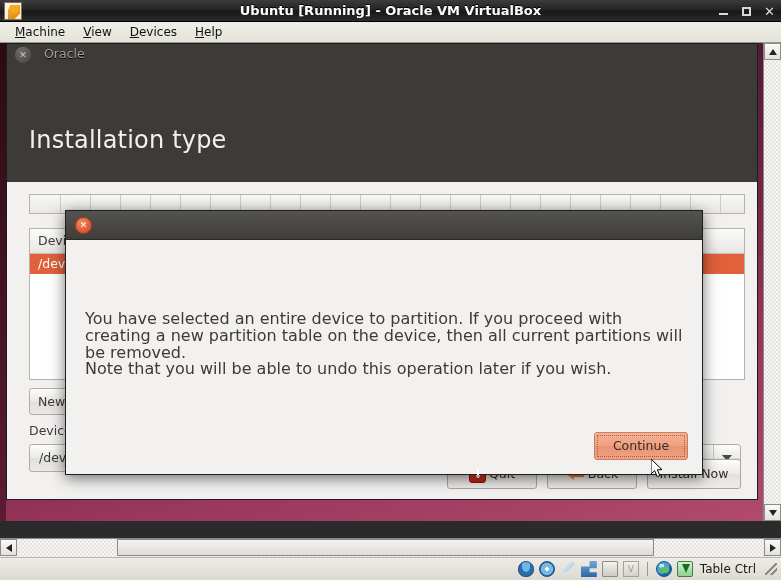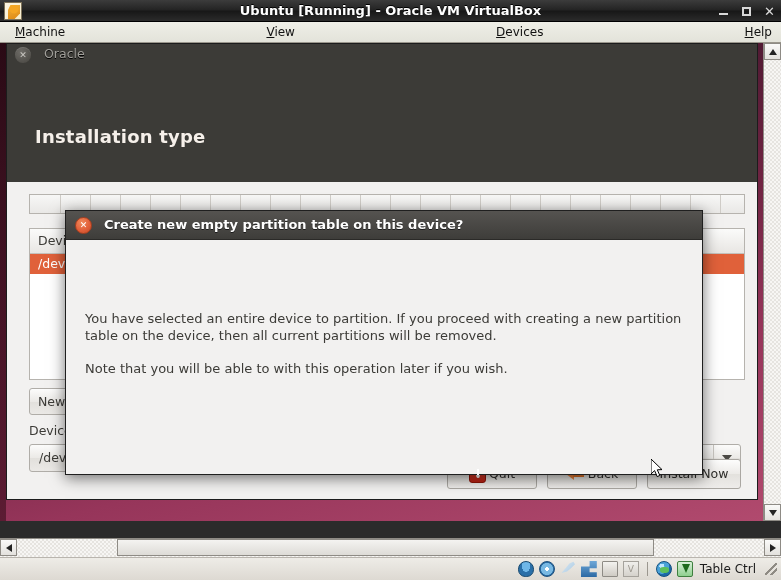--- a/index.html
+++ b/index.html
@@ -50,21 +50,21 @@
   .wbtn { width:11px; height:11px; position:relative; color:#dcdcdc; }
   .wbtn.min::after{content:"";position:absolute;left:1px;bottom:2px;width:9px;height:2px;background:#d8d8d8;}
   .wbtn.max::after{content:"";position:absolute;left:1px;top:1px;width:9px;height:9px;border:2px solid #d8d8d8;box-sizing:border-box;}
   .wbtn.close{font-size:13px;line-height:11px;font-weight:bold;text-align:center;}
 
   .vbox-menubar {
     position: absolute; left: 0; top: 22px; width: 781px; height: 21px;
     background: linear-gradient(to bottom,#efefe7 0%,#e3e3da 100%);
     border-bottom: 1px solid #9a968c;
     box-sizing: border-box;
-    display: flex; align-items: center; padding-left: 6px; justify-content: space-between;
+    display: flex; align-items: center; padding-left: 6px;
   }
   .menu-item {
     font-size: 12px; color: #111; padding: 2px 9px; cursor: default;
   }
   .menu-item u { text-decoration: underline; }
 
   
   .vm-area {
     position: absolute; left: 0; top: 43px; width: 781px; height: 495px;
     background: #2b2b2b;
@@ -100,23 +100,22 @@
     border-radius:50%;
     background: radial-gradient(circle at 38% 32%, #6e6c67 0%, #56544f 60%, #46443f 100%);
     color:#c9c7c2; font-size:9px; line-height:16px; text-align:center;
     box-shadow: inset 0 1px 0 rgba(255,255,255,.12);
   }
   .ubi-wintitle{
     position:absolute; left:37px; top:2px; font-size:12.5px; color:#9f9d98;
     text-shadow: 0 1px 0 #000;
   }
   .ubi-pagetitle{
-    position:absolute; left:28px; top:82px; font-size:18px; color:#f6f0ea;
+    position:absolute; left:22px; top:82px; font-size:24px; color:#f6f0ea;
     letter-spacing:0.2px;
-    font-weight:bold;
   }
 
   .ubi-body{
     position:absolute; left:0; top:138px; width:750px; height:318px;
     background:#f2f1f0;
   }
 
   
   .part-bar{
     position:absolute; left:22px; top:12px; width:716px; height:20px;
@@ -252,21 +251,21 @@
   }
   .dlg-title{
     position:absolute; left:38px; top:6px; font-size:13px; font-weight:bold;
     color:#ffffff; text-shadow:0 1px 0 #1b1b1b;
   }
   .dlg-body{
     position:absolute; left:0; top:29px; width:636px; height:234px;
     background:#f2f1f0;
   }
   .dlg-p{
-    position:absolute; font-size:13px; color:#3c3b37; line-height:17px;
+    position:absolute; font-size:16px; color:#3c3b37; line-height:17px;
   }
   #dlg-p1{ left:19px; top:70px; width:598px;}
   #dlg-p2{ left:19px; top:120px; width:598px;}
   .dlg-btns{
     position:absolute; right:14px; bottom:14px; display:flex; gap:10px;
   }
   .dbtn{
     width:80px; height:28px; line-height:26px; text-align:center;
     font-size:12.5px; color:#2f2e2b;
     background: linear-gradient(to bottom,#fdfdfc 0%, #ededea 50%, #e4e2de 51%, #efedeb 100%);
@@ -461,26 +460,26 @@
               <span>Install Now</span>
             </div>
           </div>
 
         </div>
       </div>
 
       <div class="dialog">
         <div class="dlg-titlebar">
           <div class="dlg-close">✕</div>
-          <div class="dlg-title">Create new empty partition table on this device?</div>
         </div>
         <div class="dlg-body">
           <div class="dlg-p" id="dlg-p1">You have selected an entire device to partition. If you proceed with creating a new partition table on the device, then all current partitions will be removed.</div>
-          <div class="dlg-p" id="dlg-p2">Note that you will be able to with this operation later if you wish.</div>
+          <div class="dlg-p" id="dlg-p2">Note that you will be able to undo this operation later if you wish.</div>
           <div class="dlg-btns">
+            <div class="dbtn primary">Continue</div>
           </div>
         </div>
       </div>
 
       <div class="cursor">
         <svg width="14" height="20" viewBox="0 0 14 20">
           <polygon points="0,0 0,15 3.6,11.6 6.2,17.6 8.8,16.4 6.3,10.8 11,10.6" fill="#ffffff" stroke="#000000" stroke-width="1"></polygon>
         </svg>
       </div>
 

